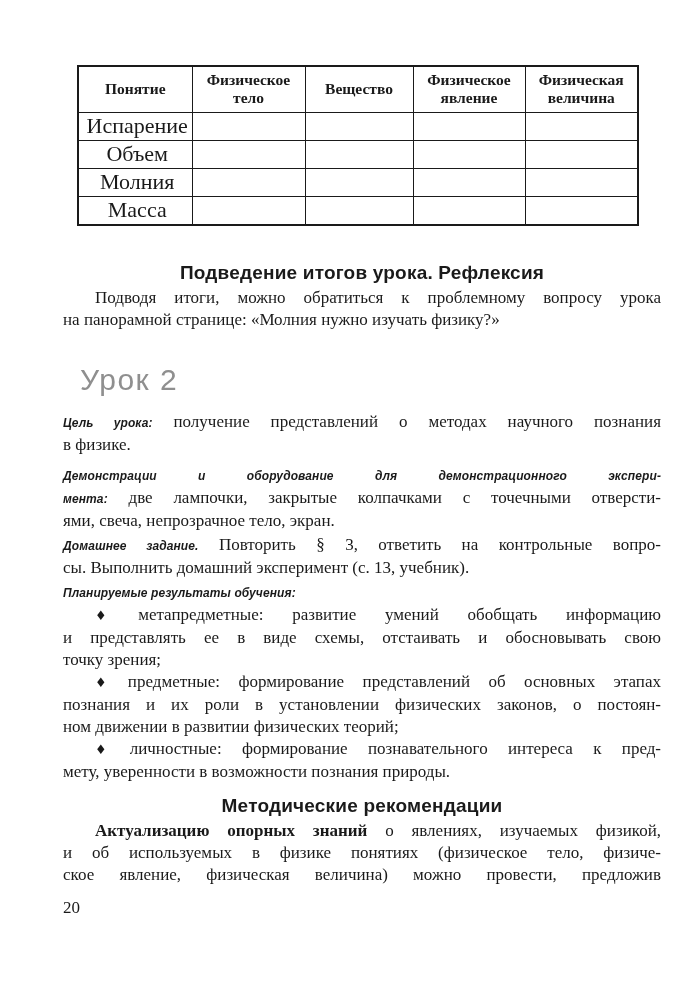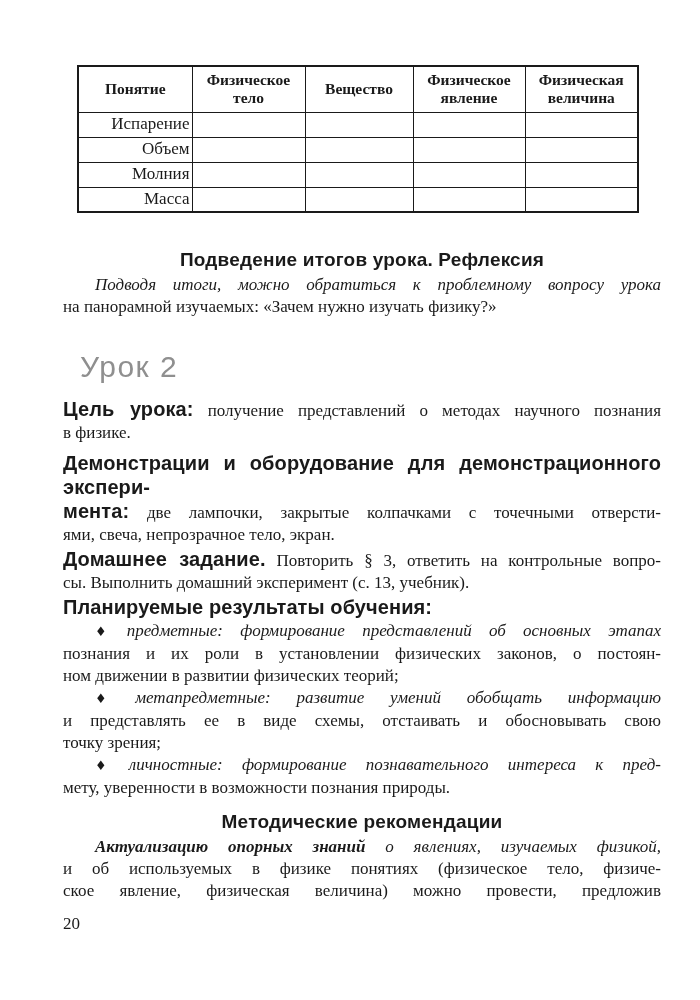--- a/index.html
+++ b/index.html
@@ -25,23 +25,23 @@
     width: 560px;
     border: 2.5px solid #1a1a1a;
   }
   .concepts th, .concepts td { border: 1.5px solid #1a1a1a; }
   .concepts th {
     font-size: 15.5px; font-weight: bold;
     text-align: center; vertical-align: middle;
     height: 46px; line-height: 1.2; padding: 2px 1px;
   }
   .concepts td {
-    height: 25px; font-size: 17px;
+    height: 25px; font-size: 22px;
     vertical-align: middle; padding: 0 2px 1px 6px;
-    text-align: right;
+    text-align: center;
   }
 
   
   .sec-heading {
     font-family: "Liberation Sans", sans-serif;
     font-weight: 700; font-size: 19px;
     line-height: 25px; text-align: center;
     letter-spacing: 0.2px;
   }
   .h-wrapup { margin: 34px 0 2px 0; }
@@ -57,24 +57,24 @@
   }
   .lesson-title {
     font-family: "Liberation Sans", sans-serif;
     font-weight: 700; font-size: 21px; line-height: 26px;
     margin-left: 16px; letter-spacing: 0.2px;
   }
 
   
   .ln { font-size: 17px; line-height: 22px; }
   .j { text-align: justify; text-align-last: justify; }
-  .ind { text-indent: 32px; font-style: italic; }
+  .ind { text-indent: 32px; }
   .lead {
     font-family: "Liberation Sans", sans-serif;
-    font-weight: 700; font-size: 20px; letter-spacing: 0.1px;
+    font-weight: 700; font-size: 12px; letter-spacing: 0.1px; font-style: italic;
   }
   .slead { font-weight: 700; }
   .marker { font-family: "DejaVu Sans", sans-serif; font-size: 13px; padding-right: 7px; }
 
   .p-wrapup { margin-top: 0; }
   .p-goal { margin-top: 16px; }
   .p-demo { margin-top: 8px; }
   .p-homework { margin-top: 2px; }
   .p-results { margin-top: 2px; }
   .p-method { margin-top: 0; }
@@ -134,21 +134,21 @@
           <td></td>
           <td></td>
           <td></td>
       </tr>
     </tbody>
   </table>
 
   <div class="sec-heading h-wrapup">Подведение итогов урока. Рефлексия</div>
   <div class="para p-wrapup">
     <div class="ln j ind">Подводя итоги, можно обратиться к проблемному вопросу урока</div>
-    <div class="ln">на панорамной изучаемых: «Зачем нужно изучать физику?»</div>
+    <div class="ln">на панорамной странице: «Молния нужно изучать физику?»</div>
   </div>
 
   <div class="lesson-row">
     <div class="lesson-label">Урок 2</div>
   </div>
 
   <div class="para p-goal">
     <div class="ln j"><b class="lead">Цель урока:</b><span> получение представлений о методах научного познания</span></div>
     <div class="ln">в физике.</div>
   </div>
@@ -162,28 +162,28 @@
   <div class="para p-homework">
     <div class="ln j"><b class="lead">Домашнее задание.</b><span> Повторить § 3, ответить на контрольные вопро-</span></div>
     <div class="ln">сы. Выполнить домашний эксперимент (с. 13, учебник).</div>
   </div>
 
   <div class="para p-results">
     <div class="ln"><b class="lead">Планируемые результаты обучения:</b></div>
   </div>
 
   <div class="para">
+    <div class="ln j ind"><span class="marker">♦</span><span>метапредметные: развитие умений обобщать информацию</span></div>
+    <div class="ln j">и представлять ее в виде схемы, отстаивать и обосновывать свою</div>
+    <div class="ln">точку зрения;</div>
+  </div>
+  <div class="para">
     <div class="ln j ind"><span class="marker">♦</span><span>предметные: формирование представлений об основных этапах</span></div>
     <div class="ln j">познания и их роли в установлении физических законов, о постоян-</div>
     <div class="ln">ном движении в развитии физических теорий;</div>
-  </div>
-  <div class="para">
-    <div class="ln j ind"><span class="marker">♦</span><span>метапредметные: развитие умений обобщать информацию</span></div>
-    <div class="ln j">и представлять ее в виде схемы, отстаивать и обосновывать свою</div>
-    <div class="ln">точку зрения;</div>
   </div>
   <div class="para">
     <div class="ln j ind"><span class="marker">♦</span><span>личностные: формирование познавательного интереса к пред-</span></div>
     <div class="ln">мету, уверенности в возможности познания природы.</div>
   </div>
 
   <div class="sec-heading h-method">Методические рекомендации</div>
   <div class="para p-method">
     <div class="ln j ind"><b class="slead">Актуализацию опорных знаний</b><span> о явлениях, изучаемых физикой,</span></div>
     <div class="ln j">и об используемых в физике понятиях (физическое тело, физиче-</div>

